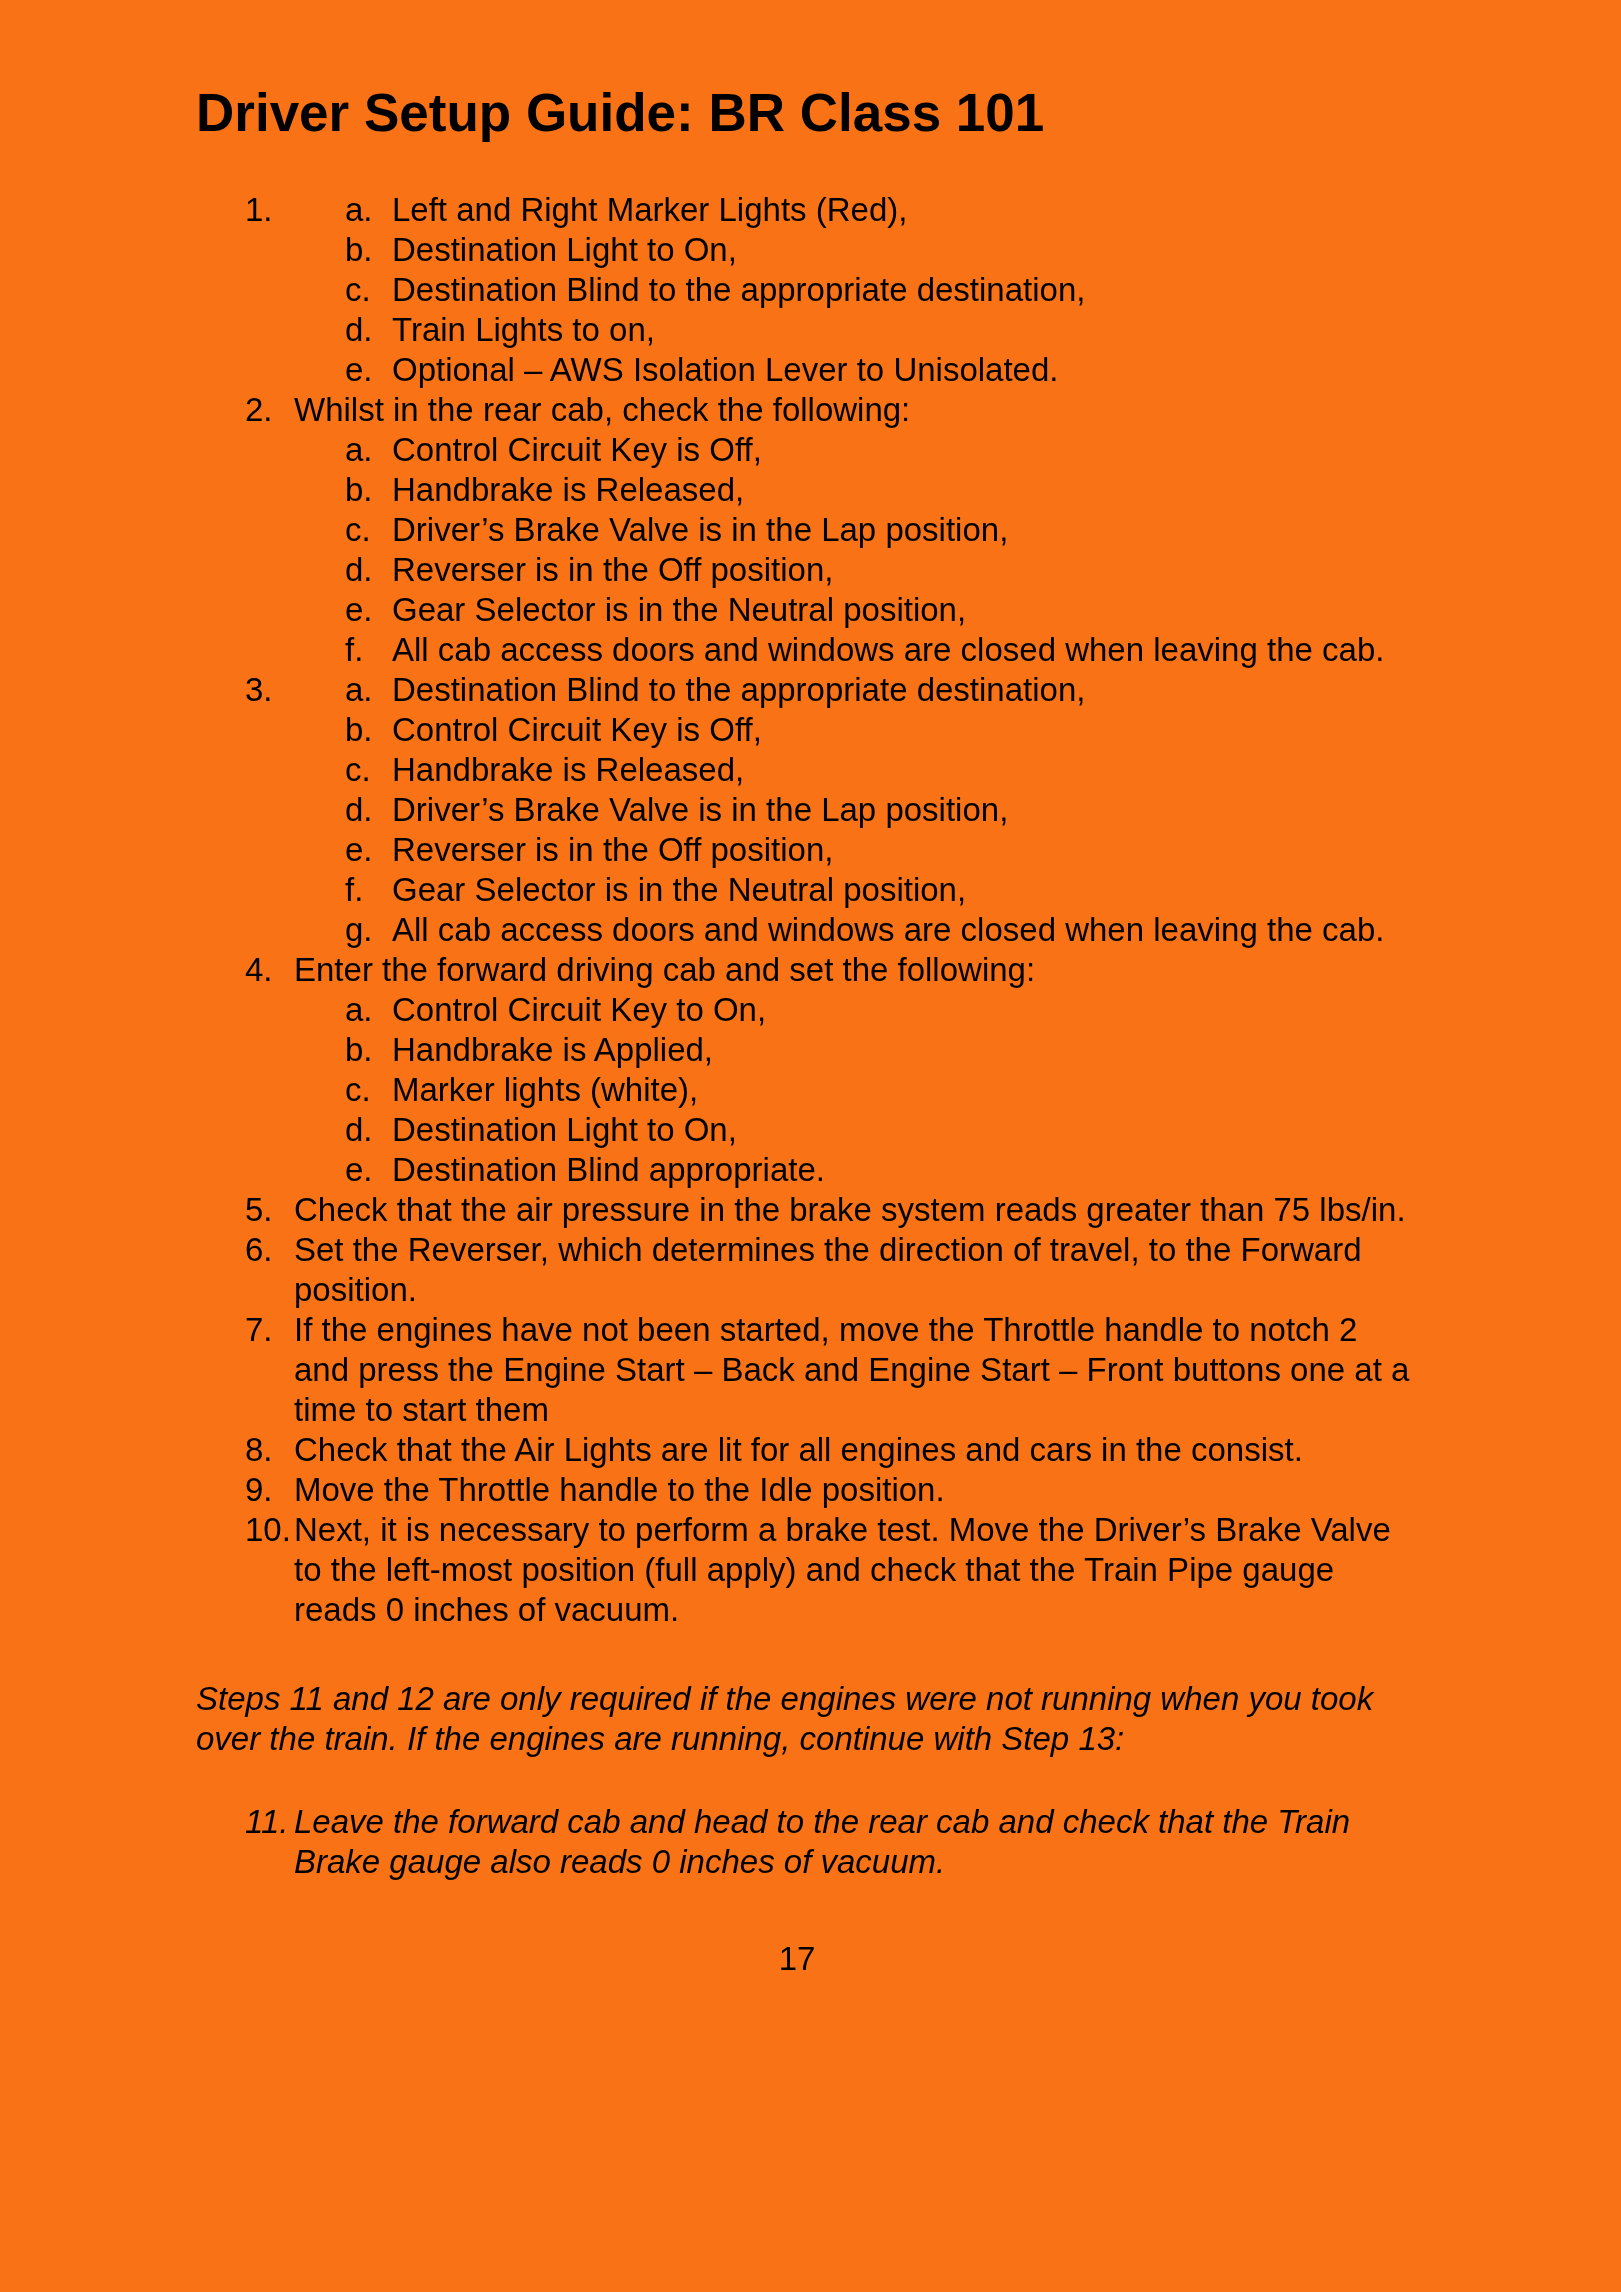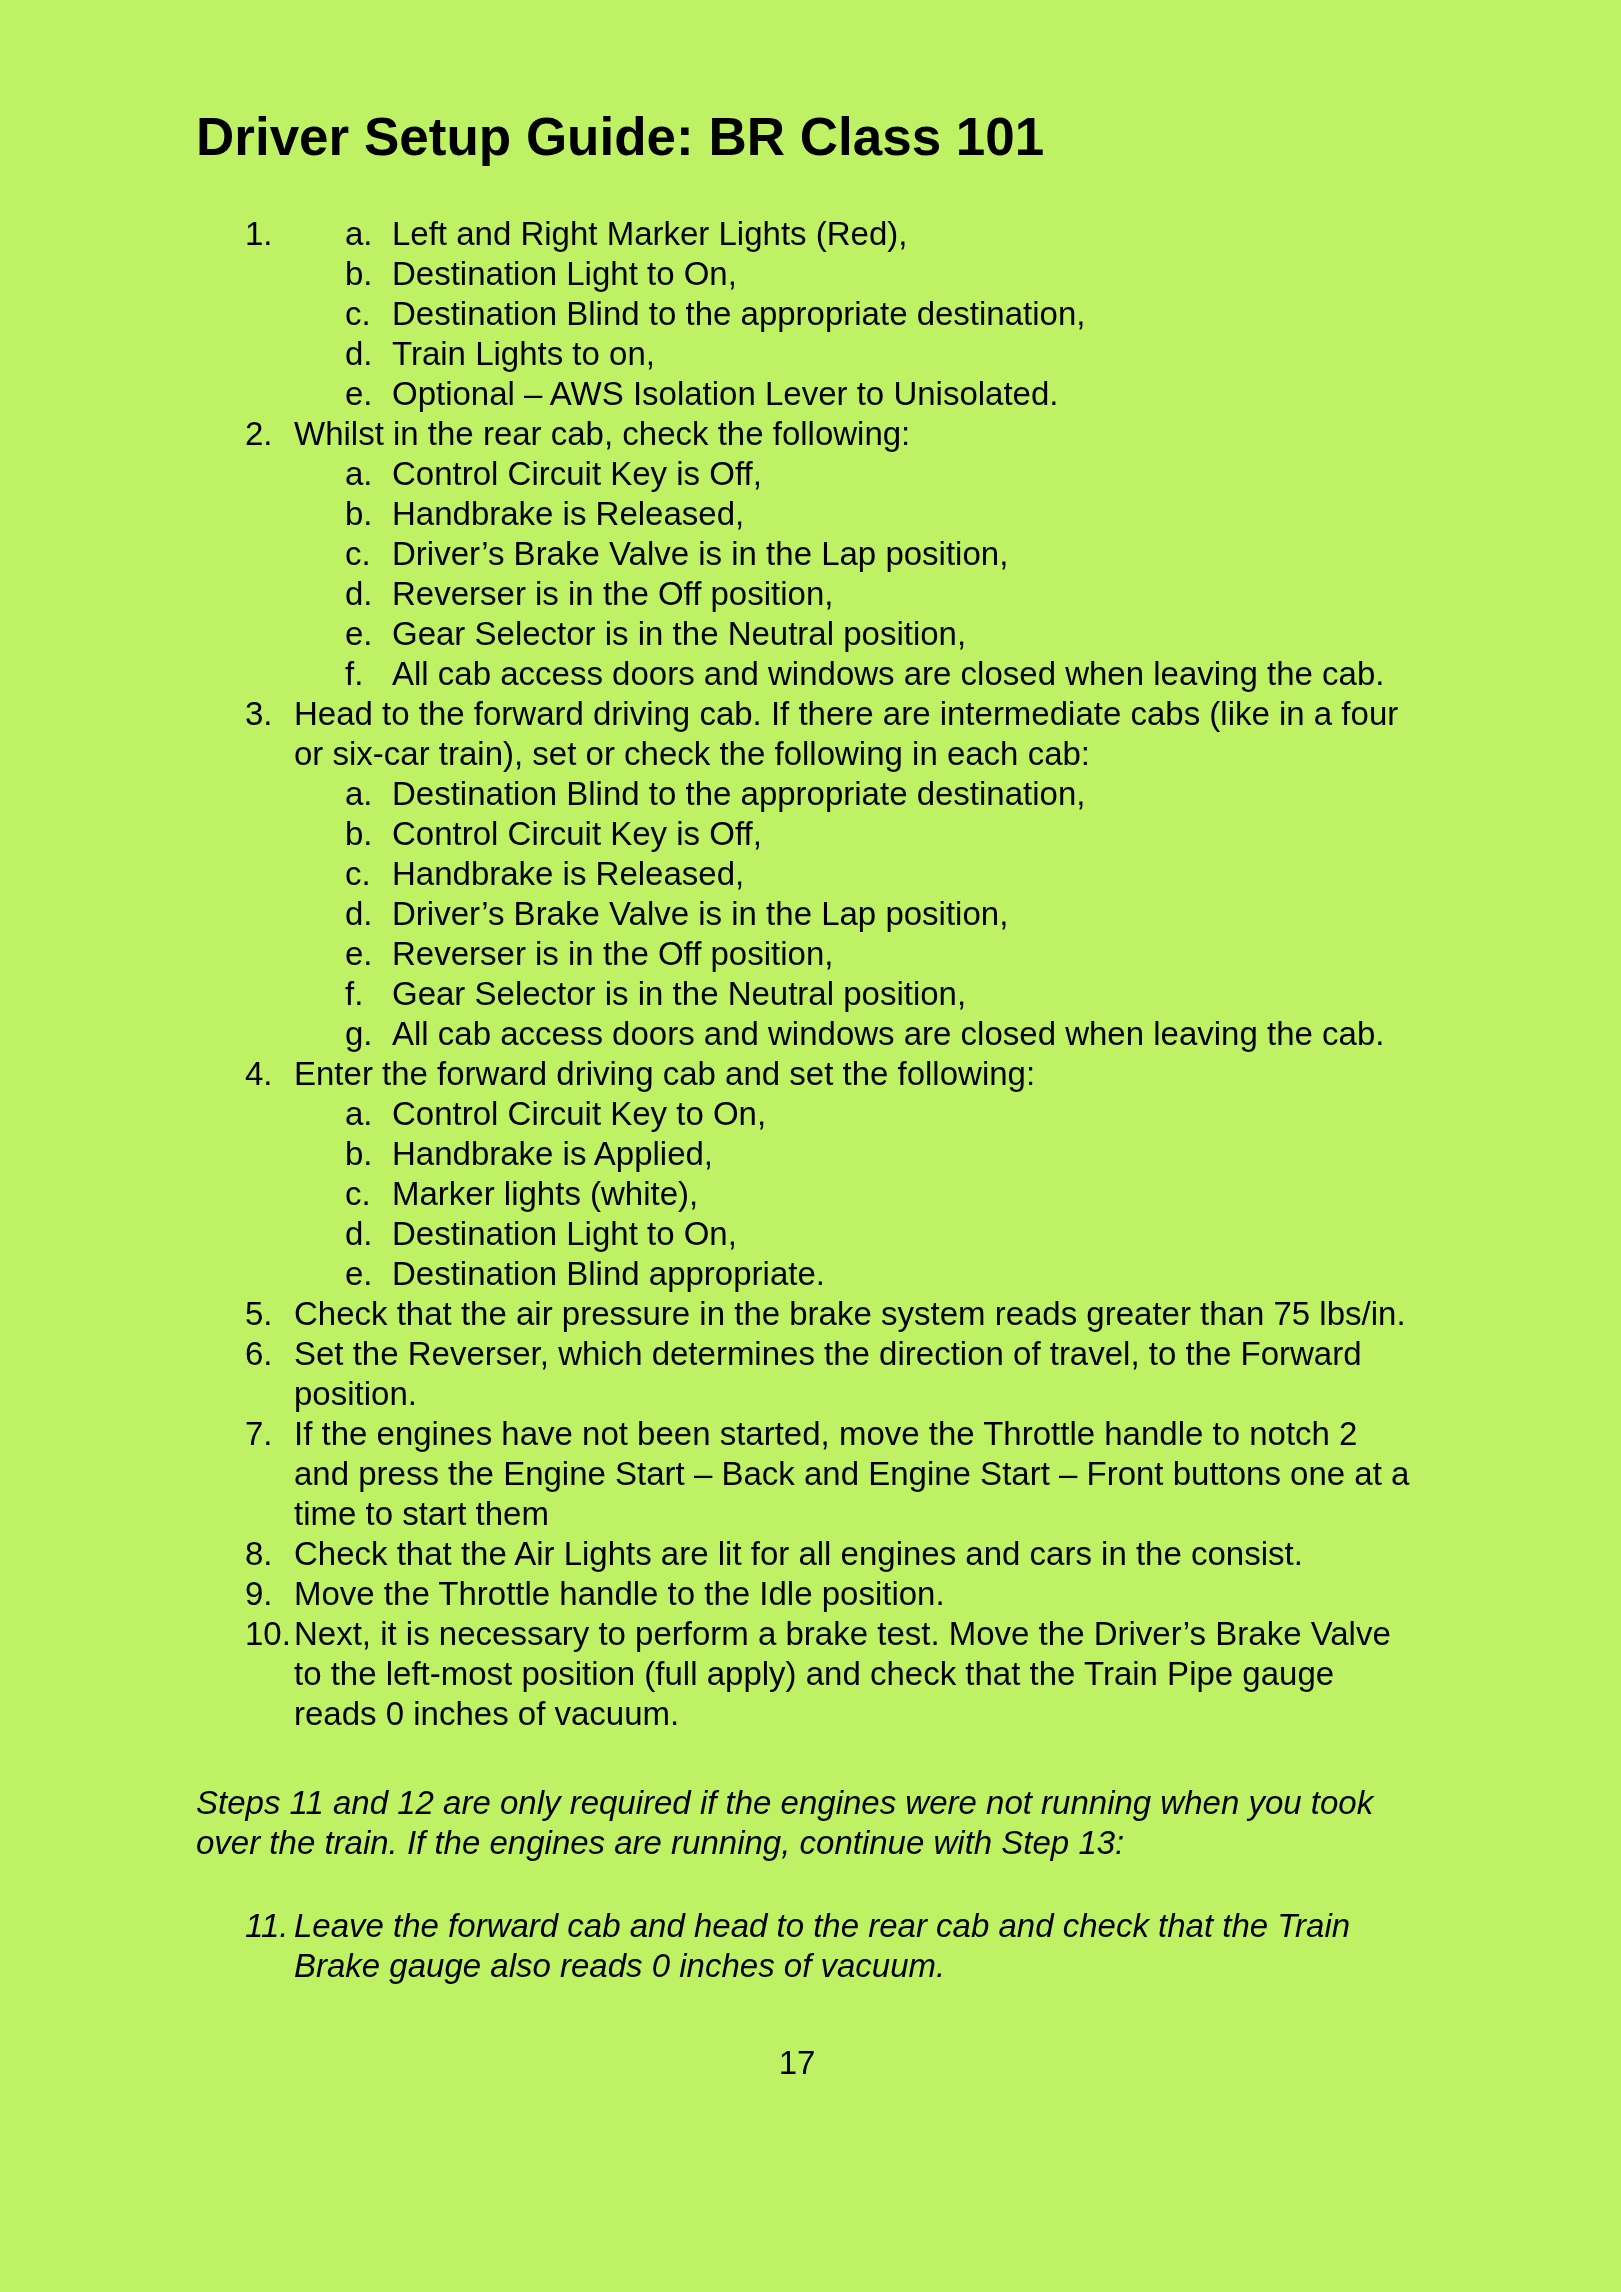--- a/index.html
+++ b/index.html
@@ -4,27 +4,27 @@
 <style>
   html, body {
     margin: 0;
     padding: 0;
     background: #ffffff;
   }
   .page {
     position: relative;
     width: 1621px;
     height: 2293px;
-    background: #bef264;
+    background: #f97316;
     color: #000000;
     font-family: "Liberation Sans", "DejaVu Sans", sans-serif;
     font-size: 33px;
     line-height: 40px;
     box-sizing: border-box;
-    padding-top: 108px;
+    padding-top: 84px;
     overflow: hidden;
   }
   .doc-title {
     margin: 0 196px;
     font-size: 53px;
     line-height: 57px;
     font-weight: bold;
     letter-spacing: 0px;
   }
   .steps {
@@ -137,21 +137,20 @@
               <span class="marker">f.</span>
               <div class="stext">All cab access doors and windows are closed when leaving the cab.</div>
             </div>
         </div>
       </div>
     </div>
 
     <div class="step">
       <span class="marker">3.</span>
       <div class="step-body">
-        <div class="text">Head to the forward driving cab. If there are intermediate cabs (like in a four or six-car train), set or check the following in each cab:</div>
         <div class="substeps">
           <div class="substep">
               <span class="marker">a.</span>
               <div class="stext">Destination Blind to the appropriate destination,</div>
             </div>
           <div class="substep">
               <span class="marker">b.</span>
               <div class="stext">Control Circuit Key is Off,</div>
             </div>
           <div class="substep">

